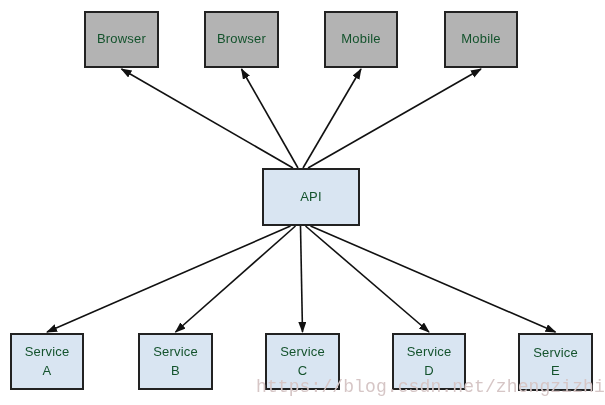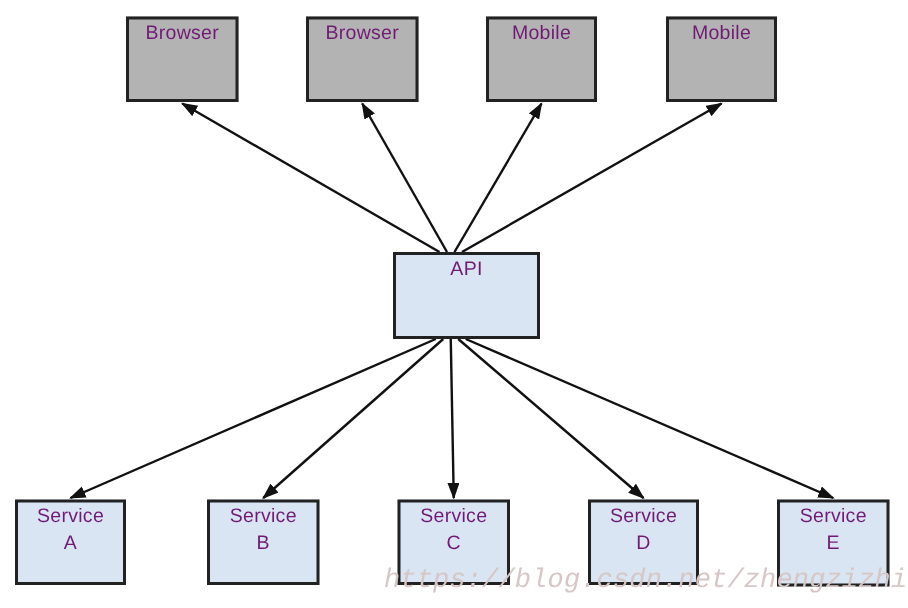--- a/index.html
+++ b/index.html
@@ -20,45 +20,45 @@
   .edge-line {
     stroke: var(--arrow, #111111);
     stroke-width: 1.6;
     fill: none;
   }
   .node {
     position: absolute;
     box-sizing: border-box;
     border: 2px solid var(--border, #222222);
     display: flex;
+    align-items: center;
     justify-content: center;
     text-align: center;
     z-index: 2;
-    color: #701a75;
+    color: #14532d;
     font-size: 13px;
   }
   .node.client { background: var(--client-fill, #b3b3b3); }
   .node.blue   { background: var(--service-fill, #d9e5f2); }
   .node .label {
     white-space: pre-line;
     line-height: 1.4;
     letter-spacing: 0.2px;
   }
   .watermark {
     position: absolute;
     left: 256px;
     top: 377px;
     z-index: 3;
     font-family: "Liberation Mono", "DejaVu Sans Mono", monospace;
     font-size: 18px;
     letter-spacing: 0.1px;
     color: var(--watermark, #d6c6c6);
     white-space: nowrap;
     pointer-events: none;
-    font-style: italic;
   }
 </style>
 </head>
 <body>
 
 <div class="stage">
 
   <svg class="edges" width="605" height="405" viewBox="0 0 605 405" xmlns="http://www.w3.org/2000/svg">
     <defs>
       <marker id="arrowhead" markerUnits="userSpaceOnUse" markerWidth="12" markerHeight="10" refX="10" refY="4" orient="auto">

